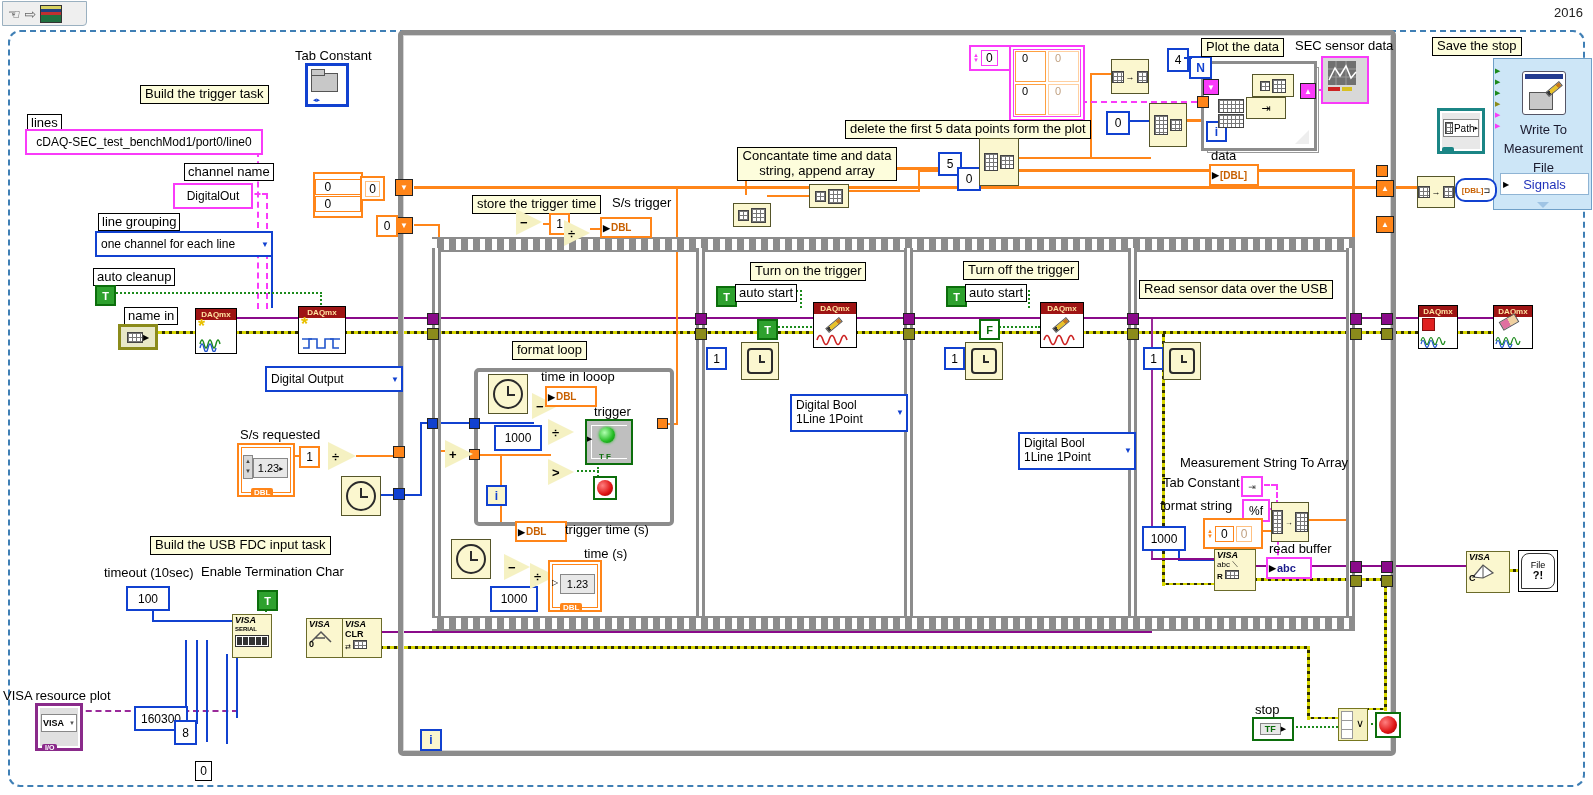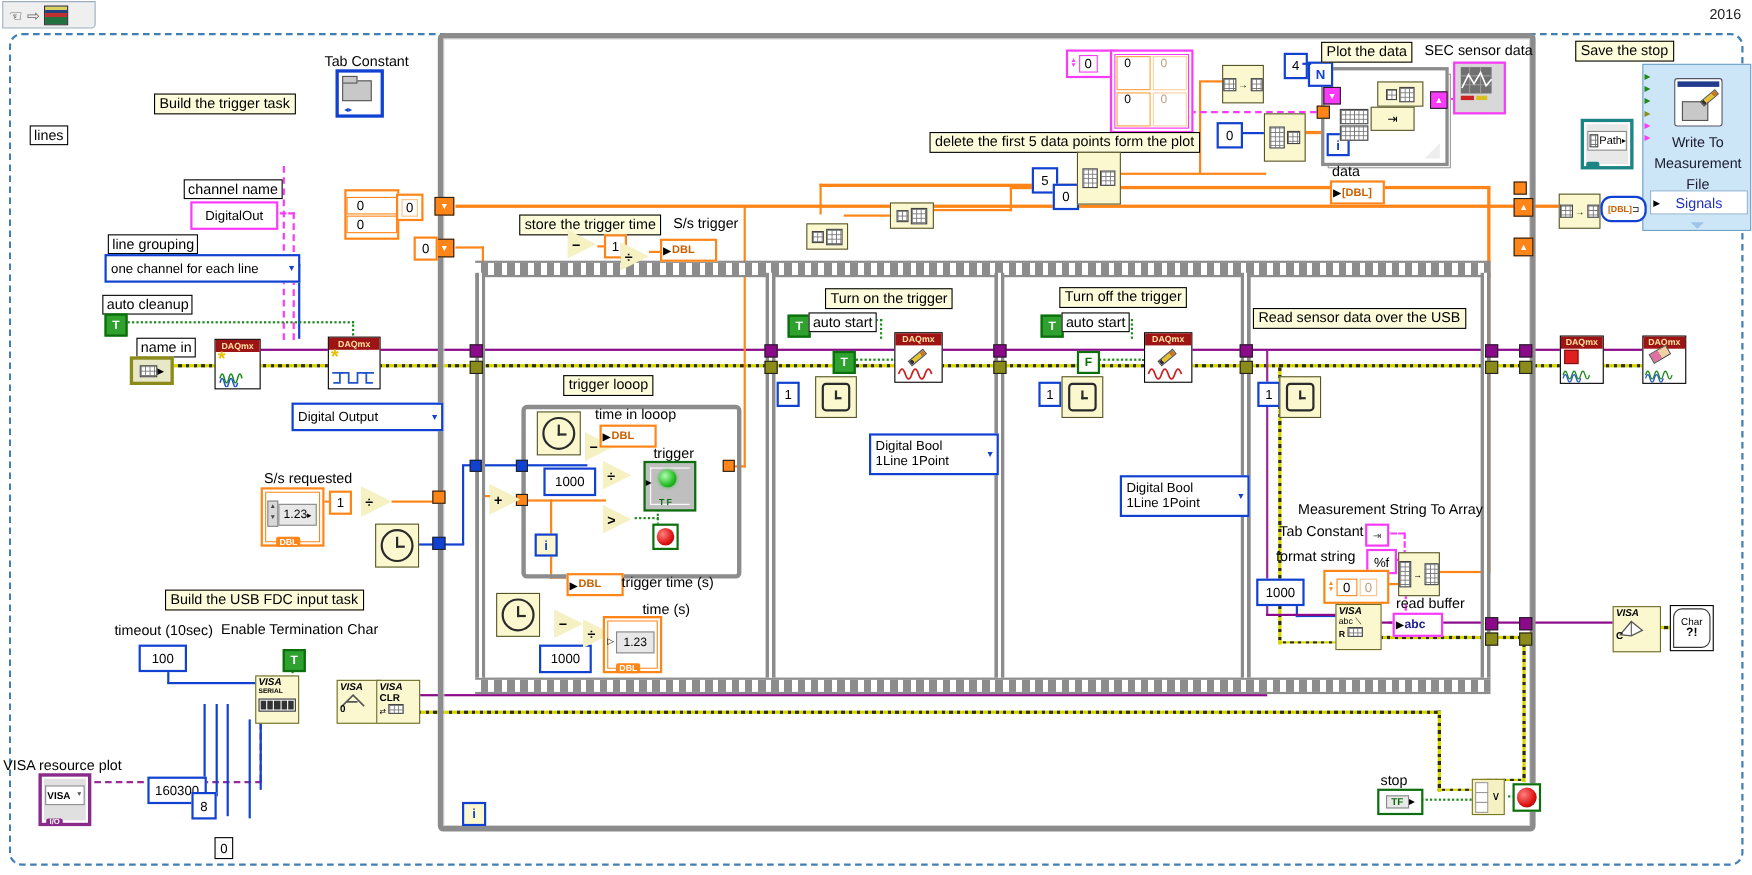--- a/index.html
+++ b/index.html
@@ -221,21 +221,24 @@
 
   <div class="abs lblY" style="left:140px;top:85px">Build the trigger task</div>
   <div class="abs lblT" style="left:295px;top:49px">Tab Constant</div>
   <div class="abs" style="left:305px;top:63px;width:38px;height:38px;border:3px solid #1141D0;background:#fff">
     <div style="position:absolute;left:3px;top:7px;width:25px;height:17px;background:#C8C8C8;border:1px solid #555"></div>
     <div style="position:absolute;left:3px;top:3px;width:12px;height:5px;background:#C8C8C8;border:1px solid #555"></div>
     <div style="position:absolute;left:5px;bottom:0;color:#1141D0;font-size:7px">◂▸</div>
   </div>
 
   <div class="abs lblW" style="left:27px;top:114px">lines</div>
-  <div class="abs lblW" style="left:167px;top:163px">channel name</div>
+  <div class="abs cP" style="left:25px;top:129px;width:234px;height:22px">
+      <span style="white-space:nowrap">cDAQ-SEC_test_benchMod1/port0/line0</span>
+    </div>
+  <div class="abs lblW" style="left:184px;top:163px">channel name</div>
   <div class="abs cP" style="left:173px;top:183px;width:76px;height:22px">
       <span>DigitalOut</span>
     </div>
   <div class="abs lblW" style="left:98px;top:213px">line grouping</div>
   <div class="abs dd" style="left:95px;top:231px;width:156px;height:22px">
       <span>one channel for each line</span>
     </div>
   <div class="abs lblW" style="left:93px;top:268px">auto cleanup</div>
   <div class="abs boolT" style="left:95px;top:285px;width:17px;height:17px">
       <span>T</span>
@@ -311,20 +314,21 @@
     </div>
   <div class="abs opn" style="left:564px;top:220px;width:26px;height:26px">
       <span>÷</span>
     </div>
   <div class="abs lblT" style="left:612px;top:196px">S/s trigger</div>
   <div class="abs term" style="left:600px;top:217px;width:46px;height:17px;border:2px solid #FF8519">
       <i>▶</i>
       <span style="color:#C86000">DBL</span>
     </div>
 
+  <div class="abs lblY" style="left:737px;top:147px;width:150px;white-space:normal;text-align:center">Concantate time and data string, append array</div>
   <div class="abs mini" style="left:733px;top:203px;width:36px;height:22px;display:flex;align-items:center;gap:2px;justify-content:center">
       <i class="gg" style="width:9px;height:9px"></i>
       <i class="gg" style="width:13px;height:13px"></i>
     </div>
   <div class="abs mini" style="left:809px;top:184px;width:38px;height:22px;display:flex;align-items:center;gap:2px;justify-content:center">
       <i class="gg" style="width:9px;height:9px"></i>
       <i class="gg" style="width:13px;height:13px"></i>
     </div>
 
   <div class="abs cP" style="left:969px;top:45px;width:40px;height:22px;justify-content:flex-start;padding-left:2px">
@@ -414,21 +418,21 @@
   <div class="abs mini" style="left:1417px;top:176px;width:36px;height:30px;display:flex;align-items:center;justify-content:center;gap:2px">
       <i class="gg" style="width:10px;height:10px"></i>
       <span style="font-size:9px">→</span>
       <i class="gg" style="width:10px;height:10px"></i>
     </div>
   <div class="abs" style="left:1455px;top:178px;width:38px;height:20px;border:2px solid #1141D0;border-radius:10px;background:#fff;display:flex;align-items:center;justify-content:center">
       <span style="font-size:8px;font-weight:bold;color:#C86000">[DBL]</span>
       <span style="font-size:8px">⊐</span>
     </div>
 
-  <div class="abs lblY" style="left:512px;top:341px">trigger looop</div>
+  <div class="abs lblY" style="left:512px;top:341px">format loop</div>
   <div class="abs mini" style="left:488px;top:374px;width:38px;height:38px">
       <div class="clockf" style="inset:4px"></div>
       <div class="hand" style="left:18px;top:11px;width:2px;height:10px"></div>
       <div class="hand" style="left:18px;top:19px;width:8px;height:2px"></div>
     </div>
   <div class="abs opn" style="left:532px;top:393px;width:26px;height:26px">
       <span>−</span>
     </div>
   <div class="abs cB" style="left:494px;top:425px;width:44px;height:22px">
       <span>1000</span>
@@ -661,21 +665,21 @@
   <div class="abs visa" style="left:1466px;top:551px;width:38px;height:38px">
     <div class="visah">VISA</div>
     <svg width="28" height="16">
         <path d="M4 14 L14 2 L24 10 L14 15 Z" fill="#fff" stroke="#555" stroke-width="1.2"></path>
         <path d="M14 2 L14 15" stroke="#555" stroke-width="1"></path>
       </svg>
     <div style="font-weight:bold;font-size:9px;margin-top:-5px"><span>C</span></div>
   </div>
   <div class="abs" style="left:1518px;top:550px;width:38px;height:40px;background:#fff;border:1px solid #000">
     <div style="position:absolute;inset:2px;border:1px solid #333;border-radius:8px 8px 8px 0;display:flex;flex-direction:column;align-items:center;justify-content:center;line-height:1">
-      <span style="font-size:9px">Char</span>
+      <span style="font-size:9px">File</span>
       <span style="font-size:11px;font-weight:bold">?!</span>
     </div>
   </div>
 
   <div class="abs lblT" style="left:1255px;top:703px">stop</div>
   <div class="abs" style="left:1252px;top:717px;width:38px;height:20px;border:2px solid #0C6E0C;background:#fff;display:flex;align-items:center;justify-content:center">
     <span style="border:1px solid #888;background:#E8E8E8;font-size:9px;font-weight:bold;color:#0C6E0C;padding:0 4px"><span>TF</span></span>
       <span style="font-size:7px">▶</span>
   </div>
   <div class="abs" style="left:1338px;top:708px;width:28px;height:31px;background:#F5F1C2;border:1px solid #77771f">

